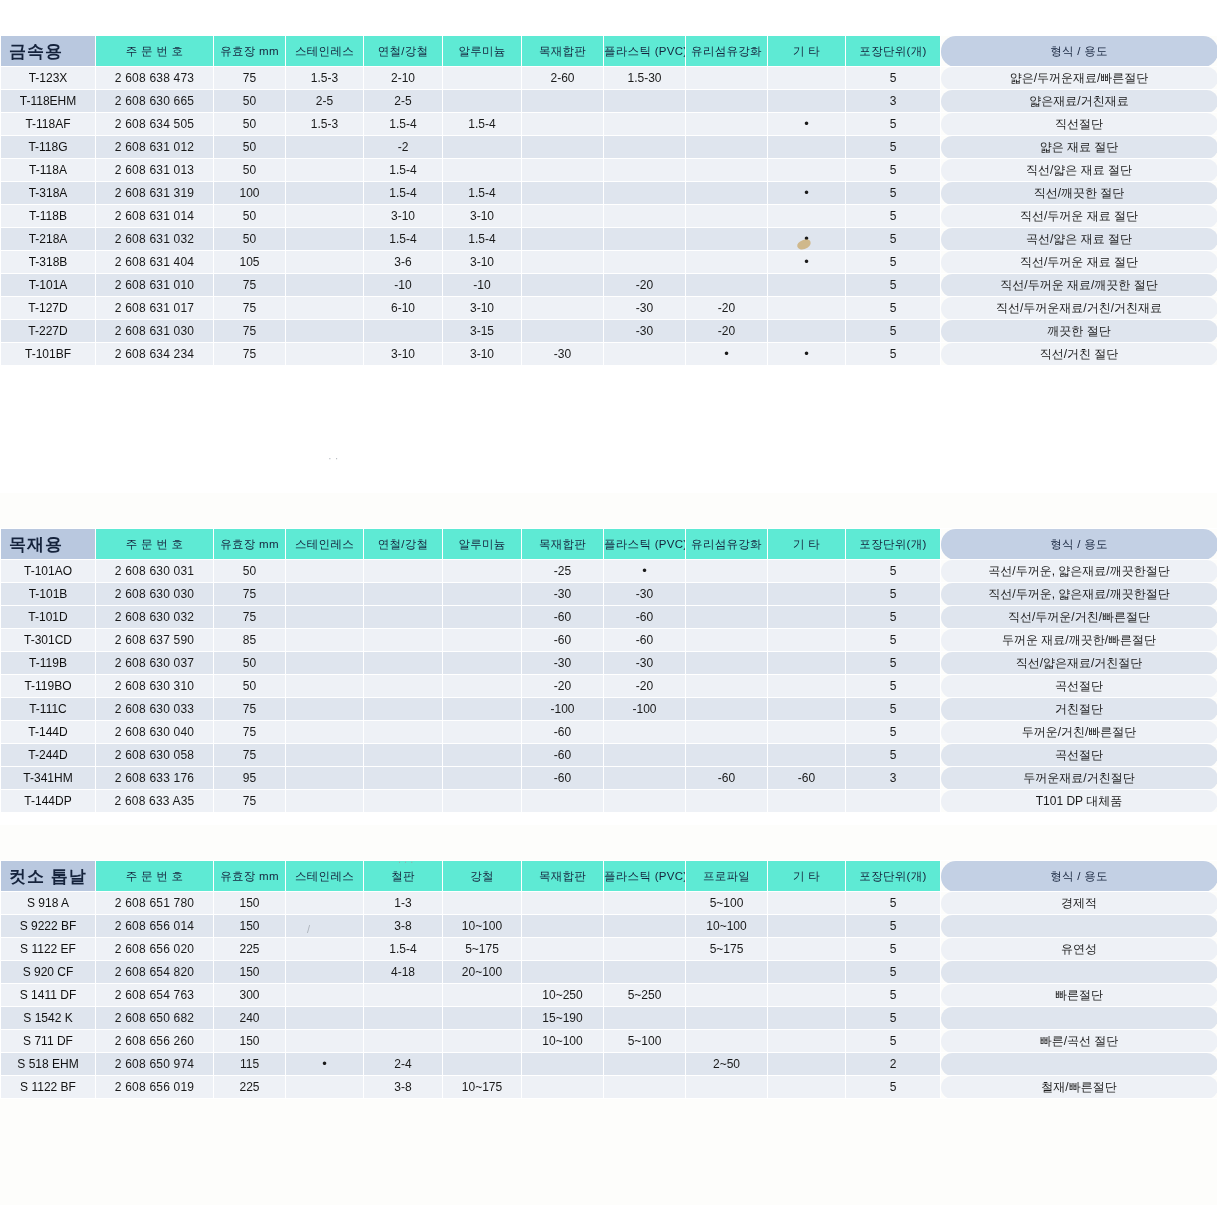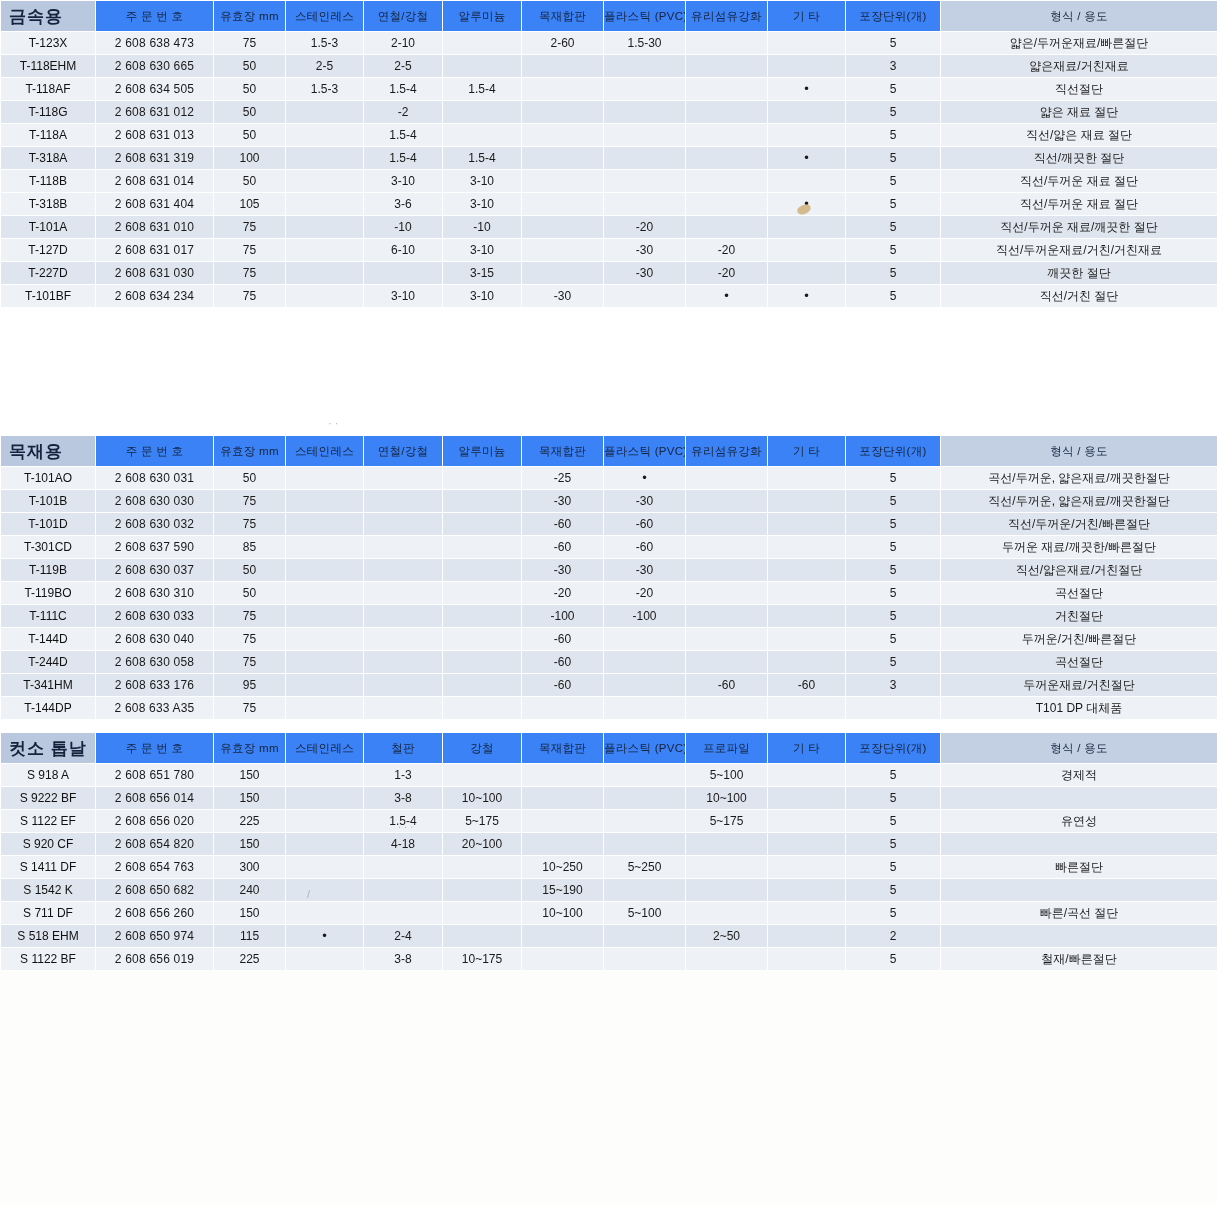--- a/index.html
+++ b/index.html
@@ -18,35 +18,36 @@
   .page {
     position: relative;
     width: 1217px;
     height: 1205px;
     background: #fdfdfb;
   }
   table.cat {
     border-collapse: collapse;
     width: 1217px;
     table-layout: fixed;
+    margin-top: 35px;
   }
   table.cat td, table.cat th {
     border: 1px solid #ffffff;
     padding: 0;
     height: 22px;
     font-weight: normal;
     font-size: 12px;
     text-align: center;
     vertical-align: middle;
     overflow: hidden;
     white-space: nowrap;
   }
   
   tr.hdr td {
-    background: #3b82f6;
+    background: #5eead4;
     font-size: 11.5px;
     color: #15233c;
     height: 30px;
     letter-spacing: 0.3px;
   }
   tr.hdr td.cat-title {
     font-weight: bold;
     font-size: 17px;
     text-align: left;
     padding-left: 8px;
@@ -67,20 +68,21 @@
     color: #111;
   }
   td.order {
     text-align: center;
     letter-spacing: 0.2px;
   }
   td.usage {
     text-align: left;
     padding-left: 12px;
     font-size: 11.5px;
+    border-radius: 15px;
   }
   .spacer {
     height: 12px;
     background: #ffffff;
   }
   .dot { font-size: 13px; line-height: 1; }
   .smudge {
     position: absolute;
     width: 14px; height: 9px;
     background: #c9a86a;
@@ -221,20 +223,34 @@
             <td></td>
             <td>3-10</td>
             <td>3-10</td>
             <td></td>
             <td></td>
             <td></td>
             <td></td>
             <td>5</td>
             <td class="usage">직선/두꺼운 재료 절단</td>
           </tr>
+          <tr class="r-even">
+            <td class="code">T-218A</td>
+            <td class="order">2 608 631 032</td>
+            <td>50</td>
+            <td></td>
+            <td>1.5-4</td>
+            <td>1.5-4</td>
+            <td></td>
+            <td></td>
+            <td></td>
+            <td><span class="dot">•</span></td>
+            <td>5</td>
+            <td class="usage">곡선/얇은 재료 절단</td>
+          </tr>
           <tr class="r-odd">
             <td class="code">T-318B</td>
             <td class="order">2 608 631 404</td>
             <td>105</td>
             <td></td>
             <td>3-6</td>
             <td>3-10</td>
             <td></td>
             <td></td>
             <td></td>

